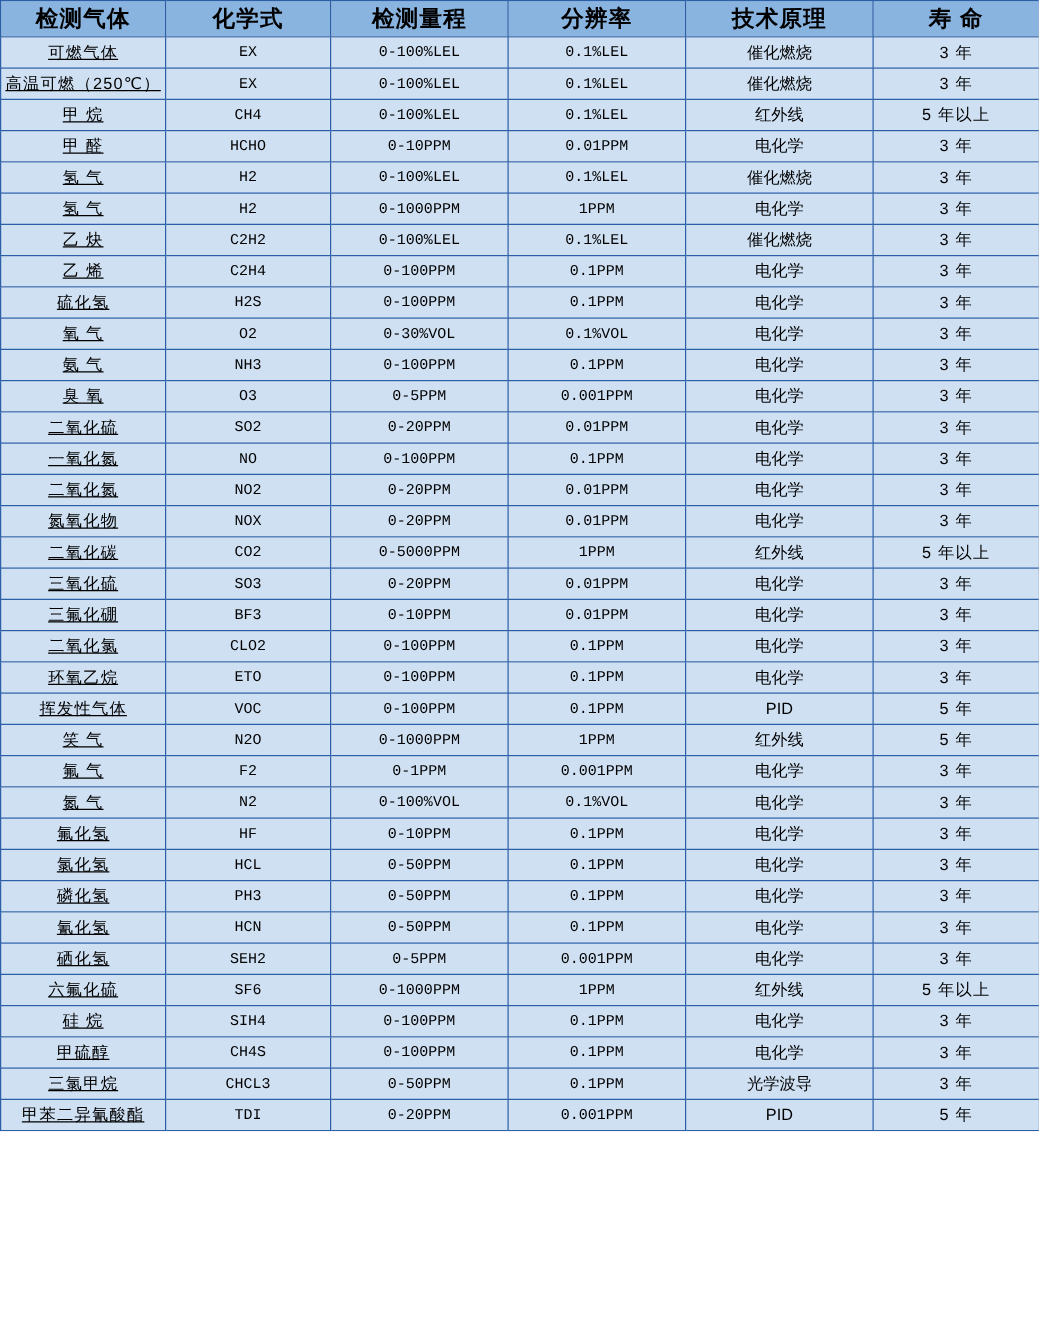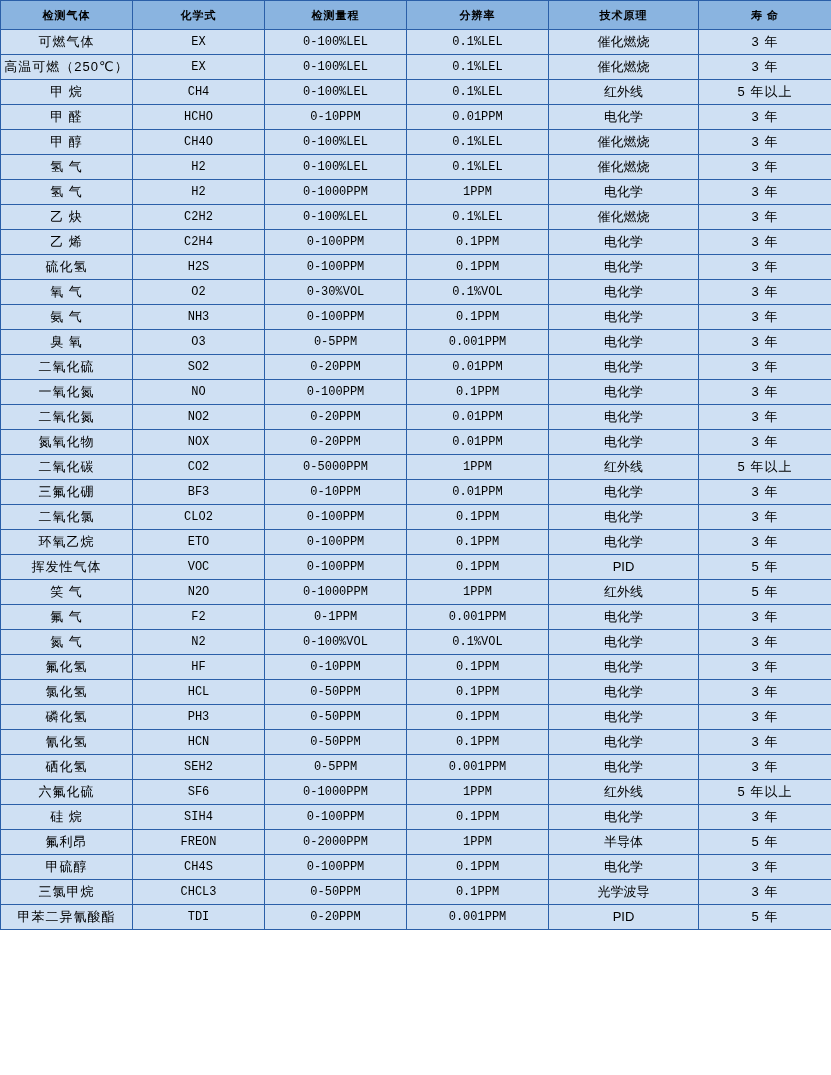--- a/index.html
+++ b/index.html
@@ -27,33 +27,34 @@
     border: 1px solid #2b5fa8;
     text-align: center;
     vertical-align: middle;
     color: #000000;
     white-space: nowrap;
     overflow: hidden;
   }
   #gas-table thead th {
     background: #8ab4e0;
     height: 26px;
-    font-size: 11px;
+    font-size: 18px;
     font-weight: bold;
     letter-spacing: 1px;
   }
   #gas-table tbody td {
     background: #cfe0f3;
     height: 22px;
     font-size: 13px;
     font-weight: normal;
     line-height: 20px;
   }
   #gas-table tbody td.col-name {
     letter-spacing: 1px;
+    text-decoration: underline;
   }
   #gas-table tbody td.col-formula,
   #gas-table tbody td.col-range,
   #gas-table tbody td.col-res {
     font-family: "Liberation Mono", "DejaVu Sans Mono", monospace;
     font-size: 12px;
     letter-spacing: 0px;
   }
   #gas-table tbody td.col-life {
     letter-spacing: 1px;
@@ -108,28 +109,20 @@
       </tr>
       <tr>
         <td class="col-name">甲 醛</td>
         <td class="col-formula">HCHO</td>
         <td class="col-range">0-10PPM</td>
         <td class="col-res">0.01PPM</td>
         <td class="col-principle">电化学</td>
         <td class="col-life">3 年</td>
       </tr>
       <tr>
-        <td class="col-name">甲 醇</td>
-        <td class="col-formula">CH4O</td>
-        <td class="col-range">0-100%LEL</td>
-        <td class="col-res">0.1%LEL</td>
-        <td class="col-principle">催化燃烧</td>
-        <td class="col-life">3 年</td>
-      </tr>
-      <tr>
         <td class="col-name">氢 气</td>
         <td class="col-formula">H2</td>
         <td class="col-range">0-100%LEL</td>
         <td class="col-res">0.1%LEL</td>
         <td class="col-principle">催化燃烧</td>
         <td class="col-life">3 年</td>
       </tr>
       <tr>
         <td class="col-name">氢 气</td>
         <td class="col-formula">H2</td>
@@ -220,20 +213,28 @@
       </tr>
       <tr>
         <td class="col-name">二氧化碳</td>
         <td class="col-formula">CO2</td>
         <td class="col-range">0-5000PPM</td>
         <td class="col-res">1PPM</td>
         <td class="col-principle">红外线</td>
         <td class="col-life">5 年以上</td>
       </tr>
       <tr>
+        <td class="col-name">三氧化硫</td>
+        <td class="col-formula">SO3</td>
+        <td class="col-range">0-20PPM</td>
+        <td class="col-res">0.01PPM</td>
+        <td class="col-principle">电化学</td>
+        <td class="col-life">3 年</td>
+      </tr>
+      <tr>
         <td class="col-name">三氟化硼</td>
         <td class="col-formula">BF3</td>
         <td class="col-range">0-10PPM</td>
         <td class="col-res">0.01PPM</td>
         <td class="col-principle">电化学</td>
         <td class="col-life">3 年</td>
       </tr>
       <tr>
         <td class="col-name">二氧化氯</td>
         <td class="col-formula">CLO2</td>
@@ -332,28 +333,20 @@
       </tr>
       <tr>
         <td class="col-name">硅 烷</td>
         <td class="col-formula">SIH4</td>
         <td class="col-range">0-100PPM</td>
         <td class="col-res">0.1PPM</td>
         <td class="col-principle">电化学</td>
         <td class="col-life">3 年</td>
       </tr>
       <tr>
-        <td class="col-name">氟利昂</td>
-        <td class="col-formula">FREON</td>
-        <td class="col-range">0-2000PPM</td>
-        <td class="col-res">1PPM</td>
-        <td class="col-principle">半导体</td>
-        <td class="col-life">5 年</td>
-      </tr>
-      <tr>
         <td class="col-name">甲硫醇</td>
         <td class="col-formula">CH4S</td>
         <td class="col-range">0-100PPM</td>
         <td class="col-res">0.1PPM</td>
         <td class="col-principle">电化学</td>
         <td class="col-life">3 年</td>
       </tr>
       <tr>
         <td class="col-name">三氯甲烷</td>
         <td class="col-formula">CHCL3</td>

